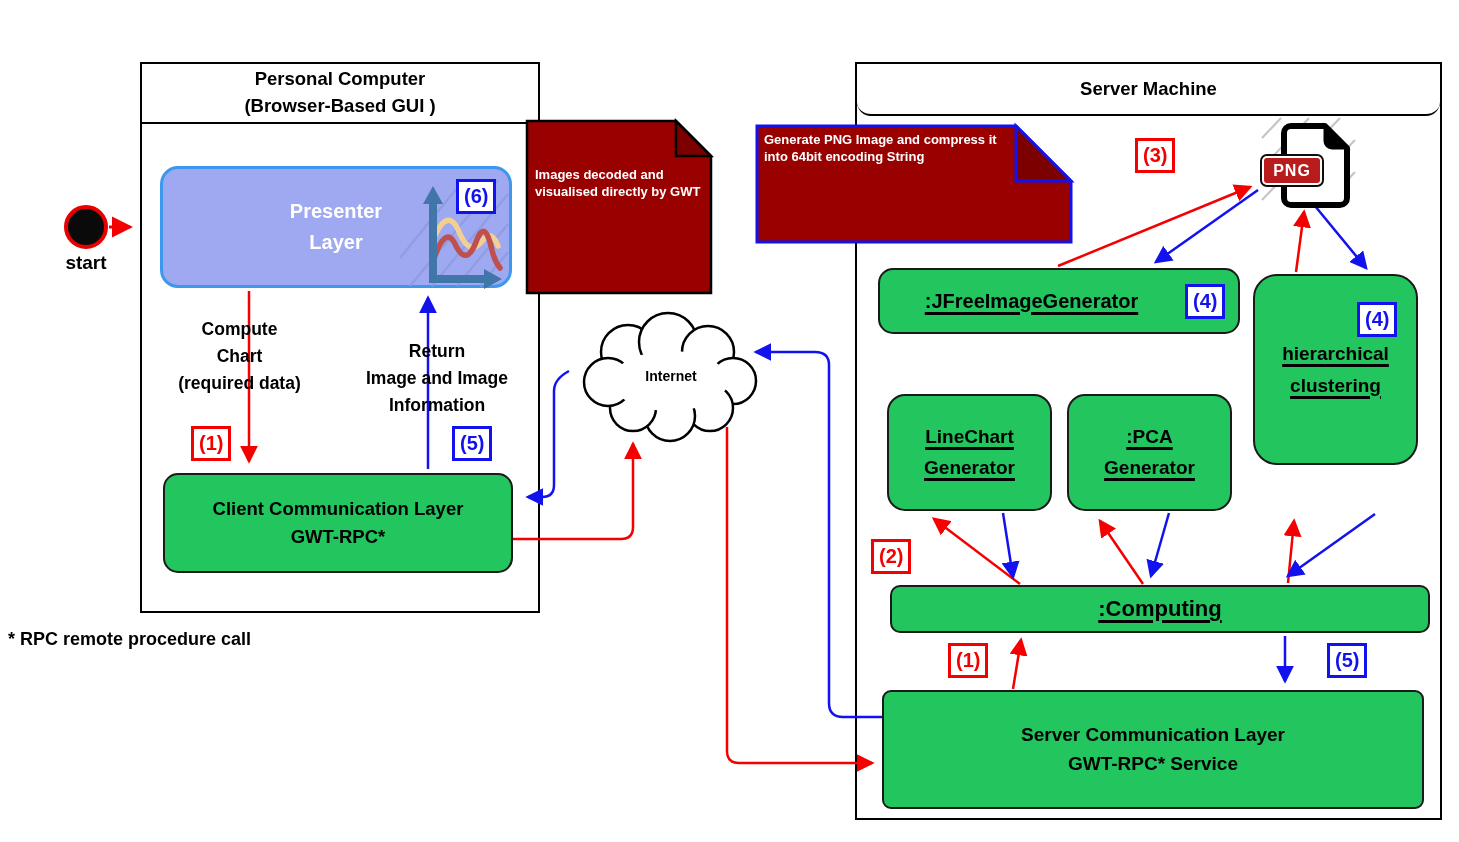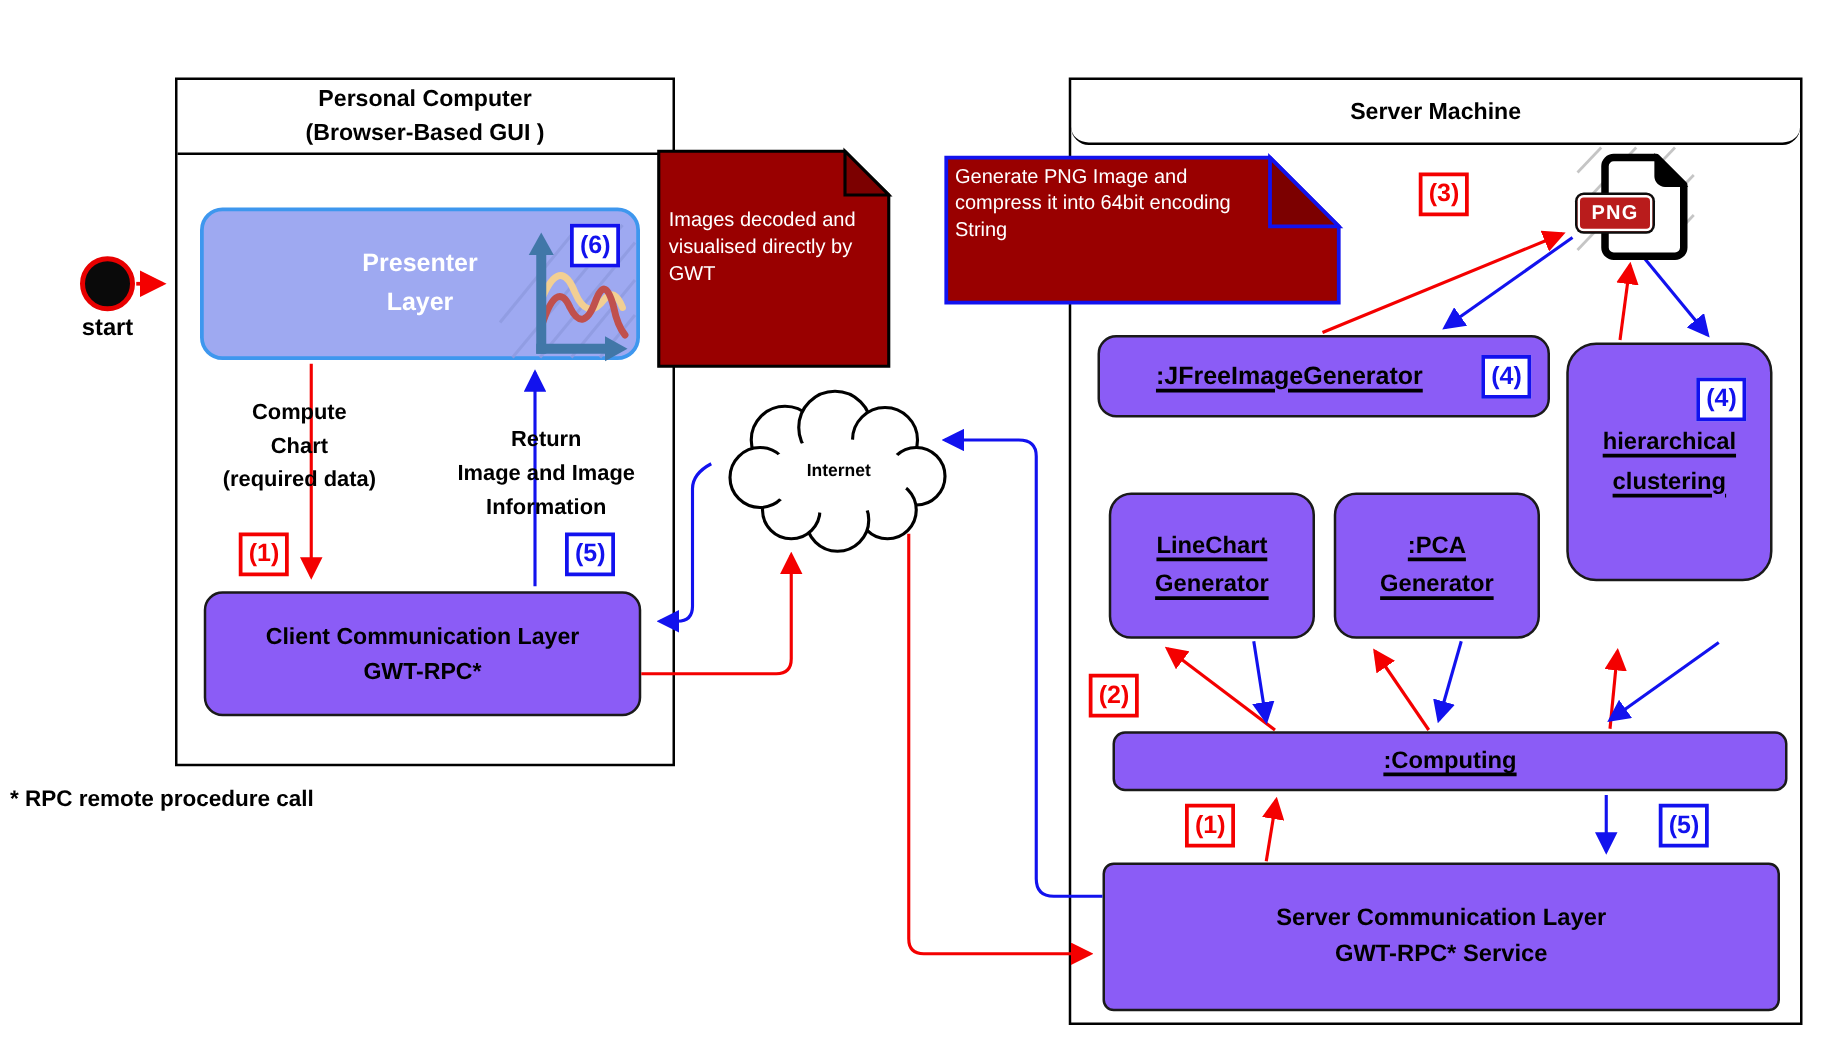--- a/index.html
+++ b/index.html
@@ -3,35 +3,35 @@
 <meta charset="utf-8">
 <style>
   html,body{margin:0;padding:0;background:#fff;}
   #stage{
     position:relative;width:1459px;height:842px;background:#ffffff;overflow:hidden;
     font-family:"Liberation Sans",sans-serif;font-weight:bold;color:#000;
   }
   .box{position:absolute;background:#fff;border:2.5px solid #000;box-sizing:border-box;z-index:1;}
   .hdr{border-bottom:2.5px solid #000;display:flex;align-items:center;justify-content:center;text-align:center;}
   .rnode{
-    position:absolute;background:#8b5cf6;border:2.5px solid #1a1a1a;border-radius:16px;
+    position:absolute;background:#22c55e;border:2.5px solid #1a1a1a;border-radius:16px;
     display:flex;align-items:center;justify-content:center;text-align:center;
     box-sizing:border-box;z-index:1;
   }
   .u{text-decoration:underline;text-underline-offset:4px;text-decoration-thickness:2.5px;}
   .pre{white-space:pre-line;}
   .badge{
     position:absolute;background:#fff;border:3px solid;font-size:20px;line-height:1.45;
     padding:0 5px;z-index:7;font-weight:bold;
   }
   .badge.red{color:#f40000;border-color:#f40000;}
   .badge.blue{color:#1212ee;border-color:#1212ee;}
   .lbl{position:absolute;z-index:7;font-weight:bold;}
   .center{text-align:center;}
-  .note-text{position:absolute;z-index:7;color:#fff;font-size:16px;line-height:1.34;font-weight:normal;}
+  .note-text{position:absolute;z-index:7;color:#fff;font-size:13px;line-height:1.34;font-weight:bold;}
   #connectors{position:absolute;left:0;top:0;z-index:5;pointer-events:none;}
   .notes-svg{position:absolute;left:0;top:0;z-index:6;pointer-events:none;}
 </style>
 </head>
 <body>
 
 <div id="stage">
 
   <div class="box" style="left:140px;top:62px;width:400px;height:551px;">
     <div class="hdr" style="height:58px;">
@@ -69,21 +69,21 @@
     <div class="pre u" style="font-size:19px;line-height:1.6;">:PCA
 Generator</div>
   </div>
 
   <div class="rnode" style="left:1253px;top:274px;width:165px;height:191px;border-radius:24px;">
     <div class="pre u" style="font-size:19px;line-height:1.65;">hierarchical
 clustering</div>
   </div>
 
   <div class="rnode" style="left:890px;top:585px;width:540px;height:48px;border-radius:10px;">
-    <div class="u" style="font-size:19px;">:Computing</div>
+    <div class="u" style="font-size:22px;">:Computing</div>
   </div>
 
   <div class="rnode" style="left:882px;top:690px;width:542px;height:119px;border-radius:9px;">
     <div class="pre" style="font-size:19px;line-height:1.5;">Server Communication Layer
 GWT-RPC* Service</div>
   </div>
 
   <svg id="connectors" width="1459" height="842" viewBox="0 0 1459 842">
     <defs>
       <marker id="ar" viewBox="0 0 10 10" refX="8.5" refY="5" markerWidth="7.2" markerHeight="7.2" orient="auto-start-reverse">

